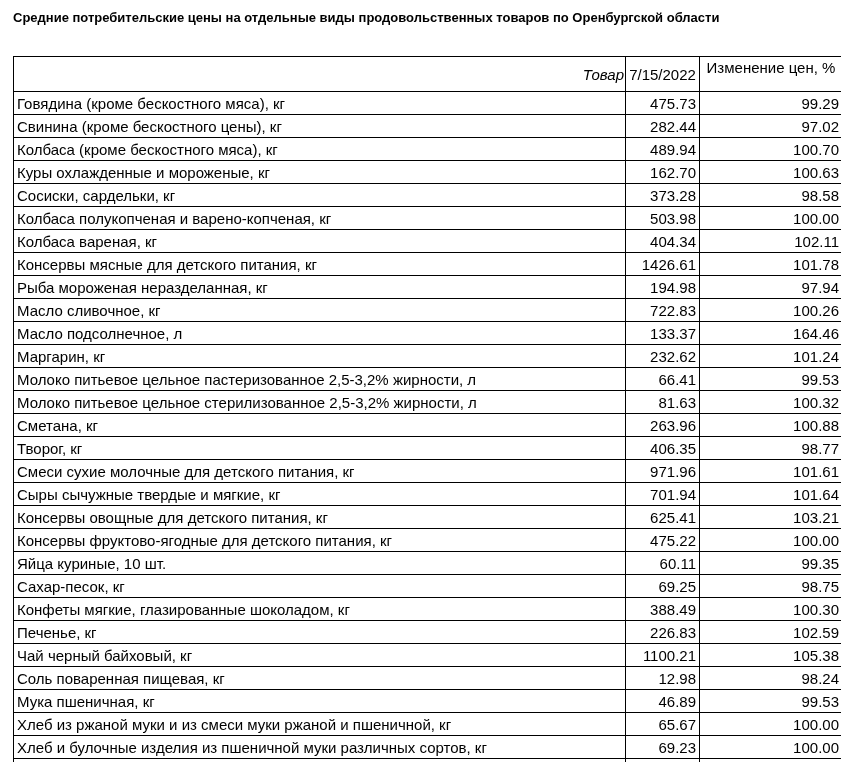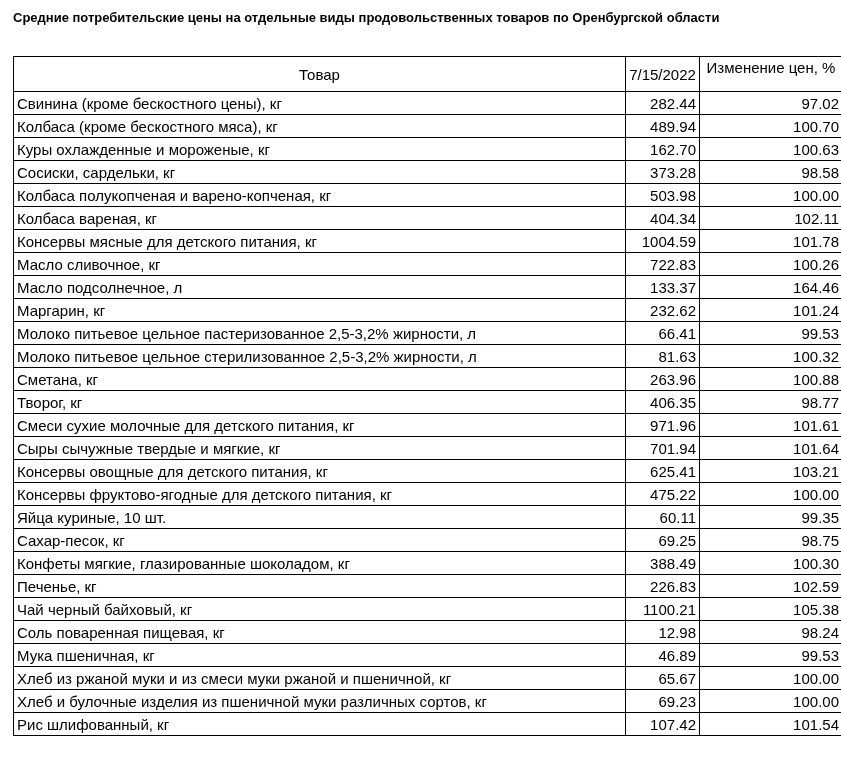--- a/index.html
+++ b/index.html
@@ -31,21 +31,21 @@
   }
   table.prices th,
   table.prices td {
     border: 1px solid #000000;
     font-size: 15px;
     font-weight: normal;
     color: #000000;
     overflow: hidden;
     white-space: nowrap;
   }
-  th.col-product { width: 609px; text-align: center; vertical-align: middle; height: 32px; }
+  th.col-product { width: 609px; text-align: right; vertical-align: middle; height: 32px; font-style: italic; }
   th.col-price   { width: 71px;  text-align: center; vertical-align: middle; }
   th.col-change  { width: 140px; vertical-align: top; padding-top: 2px; }
   td { height: 22px; }
   td.cell-product { text-align: left;  padding: 0 2px 0 3px; }
   td.cell-price   { text-align: right; padding: 0 3px 0 2px; }
   td.cell-change  { text-align: right; padding: 0 3px 0 2px; }
 </style>
 </head>
 <body>
 
@@ -55,20 +55,25 @@
   <table class="prices">
     <thead>
       <tr>
         <th class="col-product">Товар</th>
         <th class="col-price">7/15/2022</th>
         <th class="col-change">Изменение цен, %</th>
       </tr>
     </thead>
     <tbody id="rows">
         <tr>
+          <td class="cell-product">Говядина (кроме бескостного мяса), кг</td>
+          <td class="cell-price">475.73</td>
+          <td class="cell-change">99.29</td>
+        </tr>
+        <tr>
           <td class="cell-product">Свинина (кроме бескостного цены), кг</td>
           <td class="cell-price">282.44</td>
           <td class="cell-change">97.02</td>
         </tr>
         <tr>
           <td class="cell-product">Колбаса (кроме бескостного мяса), кг</td>
           <td class="cell-price">489.94</td>
           <td class="cell-change">100.70</td>
         </tr>
         <tr>
@@ -86,22 +91,27 @@
           <td class="cell-price">503.98</td>
           <td class="cell-change">100.00</td>
         </tr>
         <tr>
           <td class="cell-product">Колбаса вареная, кг</td>
           <td class="cell-price">404.34</td>
           <td class="cell-change">102.11</td>
         </tr>
         <tr>
           <td class="cell-product">Консервы мясные для детского питания, кг</td>
-          <td class="cell-price">1004.59</td>
+          <td class="cell-price">1426.61</td>
           <td class="cell-change">101.78</td>
+        </tr>
+        <tr>
+          <td class="cell-product">Рыба мороженая неразделанная, кг</td>
+          <td class="cell-price">194.98</td>
+          <td class="cell-change">97.94</td>
         </tr>
         <tr>
           <td class="cell-product">Масло сливочное, кг</td>
           <td class="cell-price">722.83</td>
           <td class="cell-change">100.26</td>
         </tr>
         <tr>
           <td class="cell-product">Масло подсолнечное, л</td>
           <td class="cell-price">133.37</td>
           <td class="cell-change">164.46</td>

